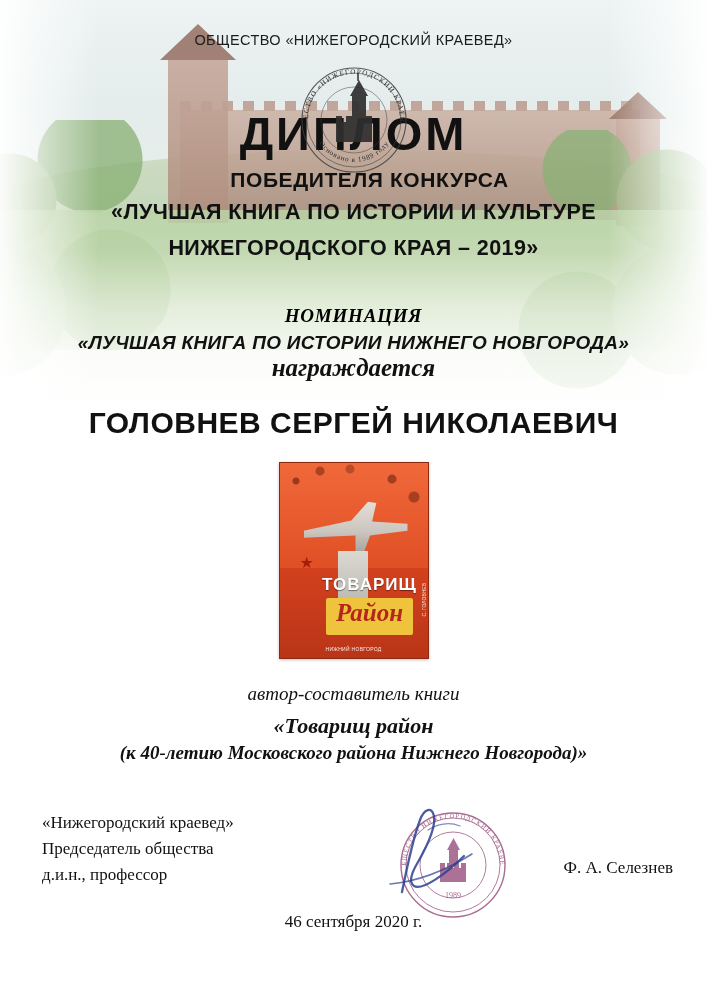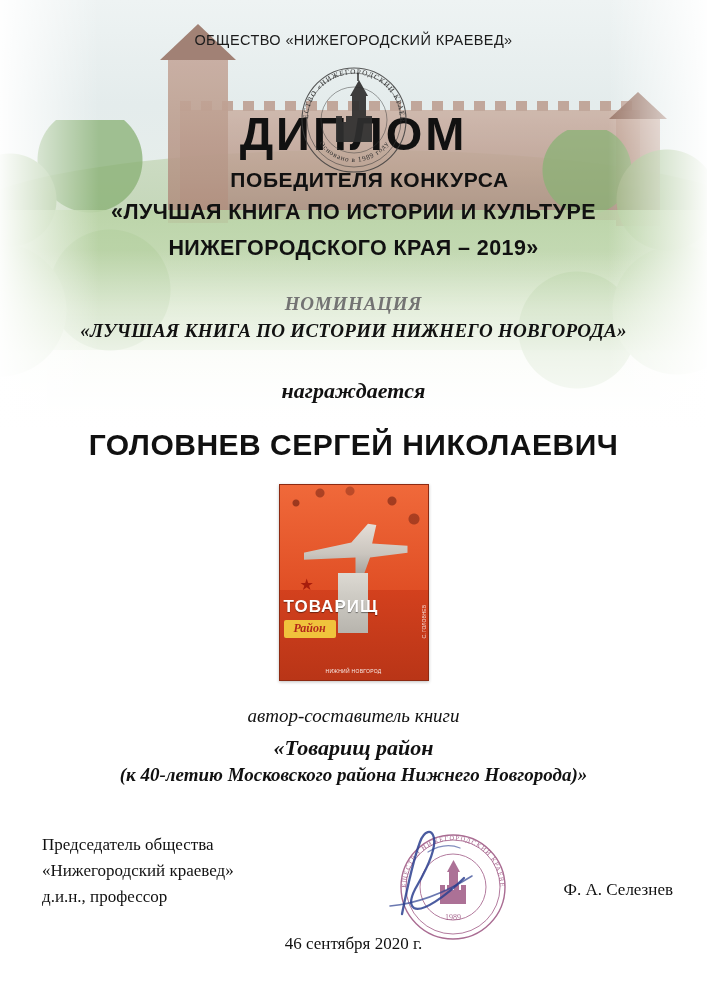--- a/index.html
+++ b/index.html
@@ -178,38 +178,37 @@
     color: #111;
     line-height: 1.38;
     margin-top: 6px;
   }
   .nomination-label {
     font-family: "Liberation Serif", serif;
     font-style: italic;
     font-weight: bold;
     font-size: 19px;
     letter-spacing: .8px;
-    margin-top: 30px;
-    color: #737373;
+    margin-top: 42px;
+    color: #000000;
   }
   .nomination-value {
-    font-family: Liberation Serif, serif;
+    font-family: Liberation Sans, sans-serif;
     font-style: italic;
     font-weight: bold;
     font-size: 19px;
     letter-spacing: .3px;
     margin-top: 5px;
     color: #111;
   }
   .awarded-word {
     font-family: "Liberation Serif", serif;
     font-style: italic;
     font-weight: bold;
-    font-size: 22px;
-    margin-top: 36px;
+    font-size: 25px;
     color: #111;
   }
   .awardee {
     font-family: "Liberation Sans", sans-serif;
     font-weight: bold;
     font-size: 30px;
     letter-spacing: .5px;
     margin-top: 24px;
     color: #111;
   }
@@ -257,42 +256,42 @@
   }
   .book .star {
     position: absolute;
     left: 20px; top: 92px;
     color: #a81d0c;
     font-size: 16px;
     line-height: 1;
   }
   .book .title-band {
     position: absolute;
-    left: 4px; top: 112px;
+    left: 16px; top: 112px;
     width: 100%;
-    text-align: left;
+    text-align: center;
   }
   .book .bk-title {
     font-family: "Liberation Sans", sans-serif;
     font-weight: bold;
     font-size: 17px;
     letter-spacing: 1px;
     color: #ffffff;
     text-shadow: 0 1px 1px rgba(0,0,0,.45);
   }
   .book .bk-sub {
     display: inline-block;
     margin-top: 3px;
-    padding: 1px 10px 2px;
+    padding: 1px 10px 8px;
     background: #f0c33c;
     color: #b3281a;
     font-family: "Liberation Serif", serif;
     font-style: italic;
     font-weight: bold;
-    font-size: 12px;
+    font-size: 25px;
     border-radius: 2px;
   }
   .book .bk-foot {
     position: absolute;
     left: 0; bottom: 6px; width: 100%;
     font-family: "Liberation Sans", sans-serif;
     font-size: 5px;
     letter-spacing: .3px;
     color: rgba(255,255,255,.9);
     text-align: center;
@@ -456,22 +455,22 @@
         <div class="bk-foot">НИЖНИЙ НОВГОРОД</div>
       </div>
     </div>
 
     <div class="book-caption">автор-составитель книги</div>
     <div class="book-title-line">«Товарищ район</div>
     <div class="book-subtitle-line">(к 40-летию Московского района Нижнего Новгорода)»</div>
 
     <div class="sig-block">
       <div class="sig-left">
+        <div>«Нижегородский краевед»</div>
         <div>Председатель общества</div>
-        <div>«Нижегородский краевед»</div>
         <div>д.и.н., профессор</div>
       </div>
 
       <div class="stamp">
         <svg viewBox="0 0 126 126" width="126" height="126">
           <defs>
             <path id="stampArc" d="M 16,63 A 47,47 0 0 1 110,63" fill="none"></path>
           </defs>
           <g stroke="#8d3b6e" fill="none" opacity=".75">
             <circle cx="63" cy="63" r="52" stroke-width="1.4"></circle>

